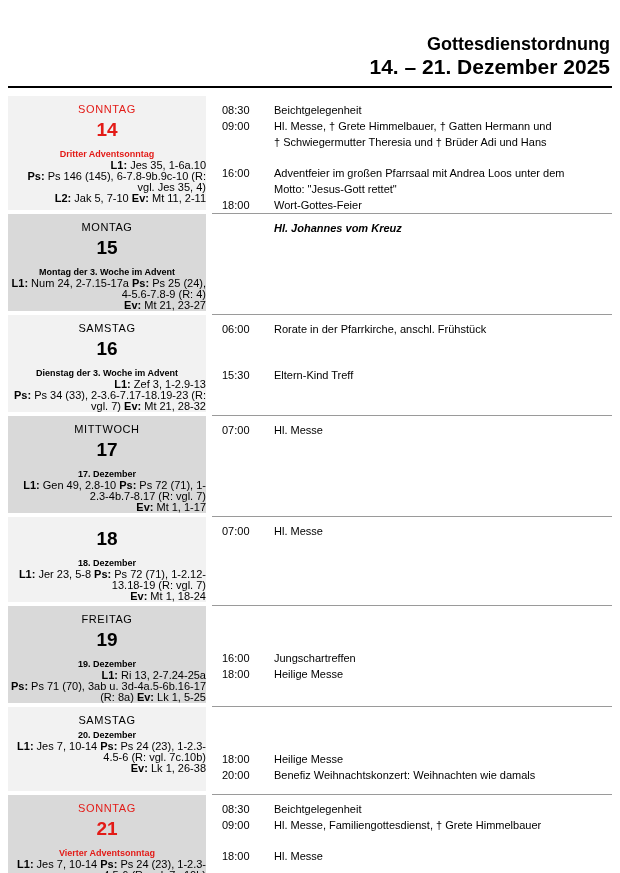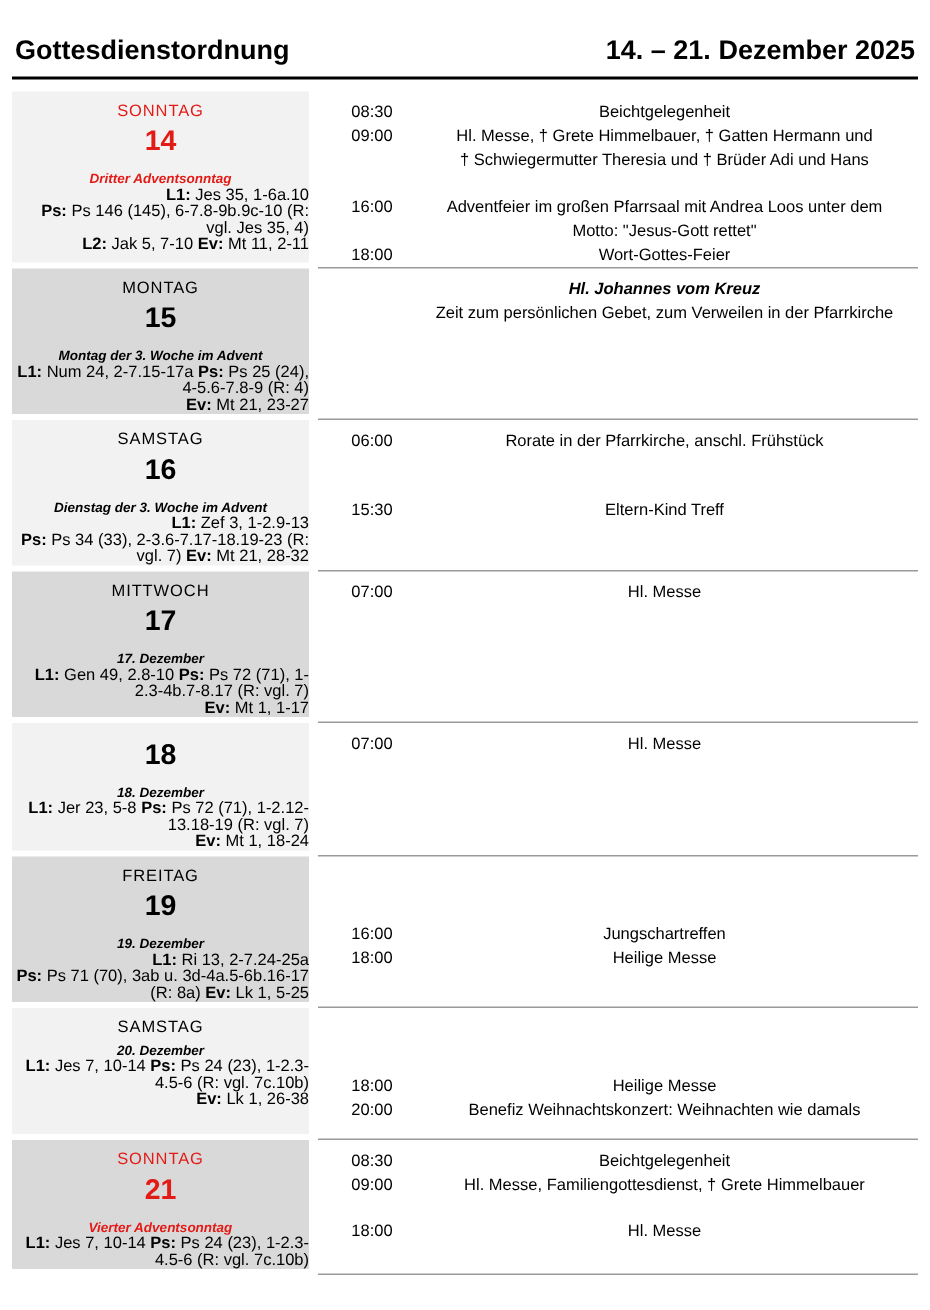--- a/index.html
+++ b/index.html
@@ -3,47 +3,47 @@
 <meta charset="utf-8">
 <style>
   html,body{margin:0;padding:0;}
   body{
     width:620px;height:873px;background:#ffffff;color:#000;
     font-family:"Liberation Sans", sans-serif;
     overflow:hidden;
   }
   .header{
     display:flex;justify-content:space-between;align-items:flex-end;
-    margin:0 8px;padding:23px 2px 7px 2px;border-bottom:2px solid #000;
+    margin:0 8px;padding:34px 2px 7px 2px;border-bottom:2px solid #000;flex-direction:column;
   }
   .title{font-size:18px;font-weight:bold;}
-  .daterange{font-size:18px;font-weight:bold;}
+  .daterange{font-size:21px;font-weight:bold;}
   .rows{padding-top:8px;}
   .row{display:flex;min-height:88px;}
   .row.first{min-height:117px;}
   .dayblock{
     width:198px;flex-shrink:0;margin-left:8px;margin-bottom:4px;
     text-align:center;padding-top:7px;box-sizing:border-box;
   }
   .dayblock.light{background:#f2f2f2;}
   .dayblock.dark{background:#d9d9d9;}
   .day-name{font-size:11px;letter-spacing:0.6px;}
   .day-num{font-size:19px;font-weight:bold;line-height:30px;}
-  .feast{font-size:9px;font-weight:bold;margin-top:4px;font-style:italic;}
+  .feast{font-size:9px;font-weight:bold;margin-top:4px;}
   .dayblock.red .day-name,
   .dayblock.red .day-num,
   .dayblock.red .feast{color:#e31b17;}
   .readings{margin-top:1px;}
   .rline{font-size:11px;line-height:11px;text-align:right;}
   .events{
     flex:1;margin-left:6px;margin-right:8px;
     border-bottom:1px solid #9a9a9a;
     padding:6px 0 0 10px;box-sizing:border-box;
   }
-  .event{display:flex;font-size:11px;line-height:16px;text-align:center;}
+  .event{display:flex;font-size:11px;line-height:16px;}
   .etime{width:52px;flex-shrink:0;}
   .etext{flex:1;}
   .it{font-style:italic;font-weight:bold;}
 </style>
 </head>
 <body>
 
 <div class="header">
   <span class="title">Gottesdienstordnung</span>
   <span class="daterange">14. – 21. Dezember 2025</span>
@@ -98,21 +98,20 @@
         <div class="readings">
           <div class="rline"><b>L1:</b> Num 24, 2-7.15-17a <b>Ps:</b> Ps 25 (24), 4-5.6-7.8-9 (R: 4) </div>
           <div class="rline"><b>Ev:</b> Mt 21, 23-27 </div>
         </div>
       </div>
       <div class="events">
         <div class="event">
           <div class="etime"></div>
           <div class="etext">
             <div class="it">Hl. Johannes vom Kreuz</div>
-            <div>Zeit zum persönlichen Gebet, zum Verweilen in der Pfarrkirche</div>
           </div>
         </div>
       </div>
     </div>
     <div class="row">
       <div class="dayblock light">
         <div class="day-name">SAMSTAG</div>
         <div class="day-num">16</div>
         <div class="feast">Dienstag der 3. Woche im Advent</div>
         <div class="readings">

